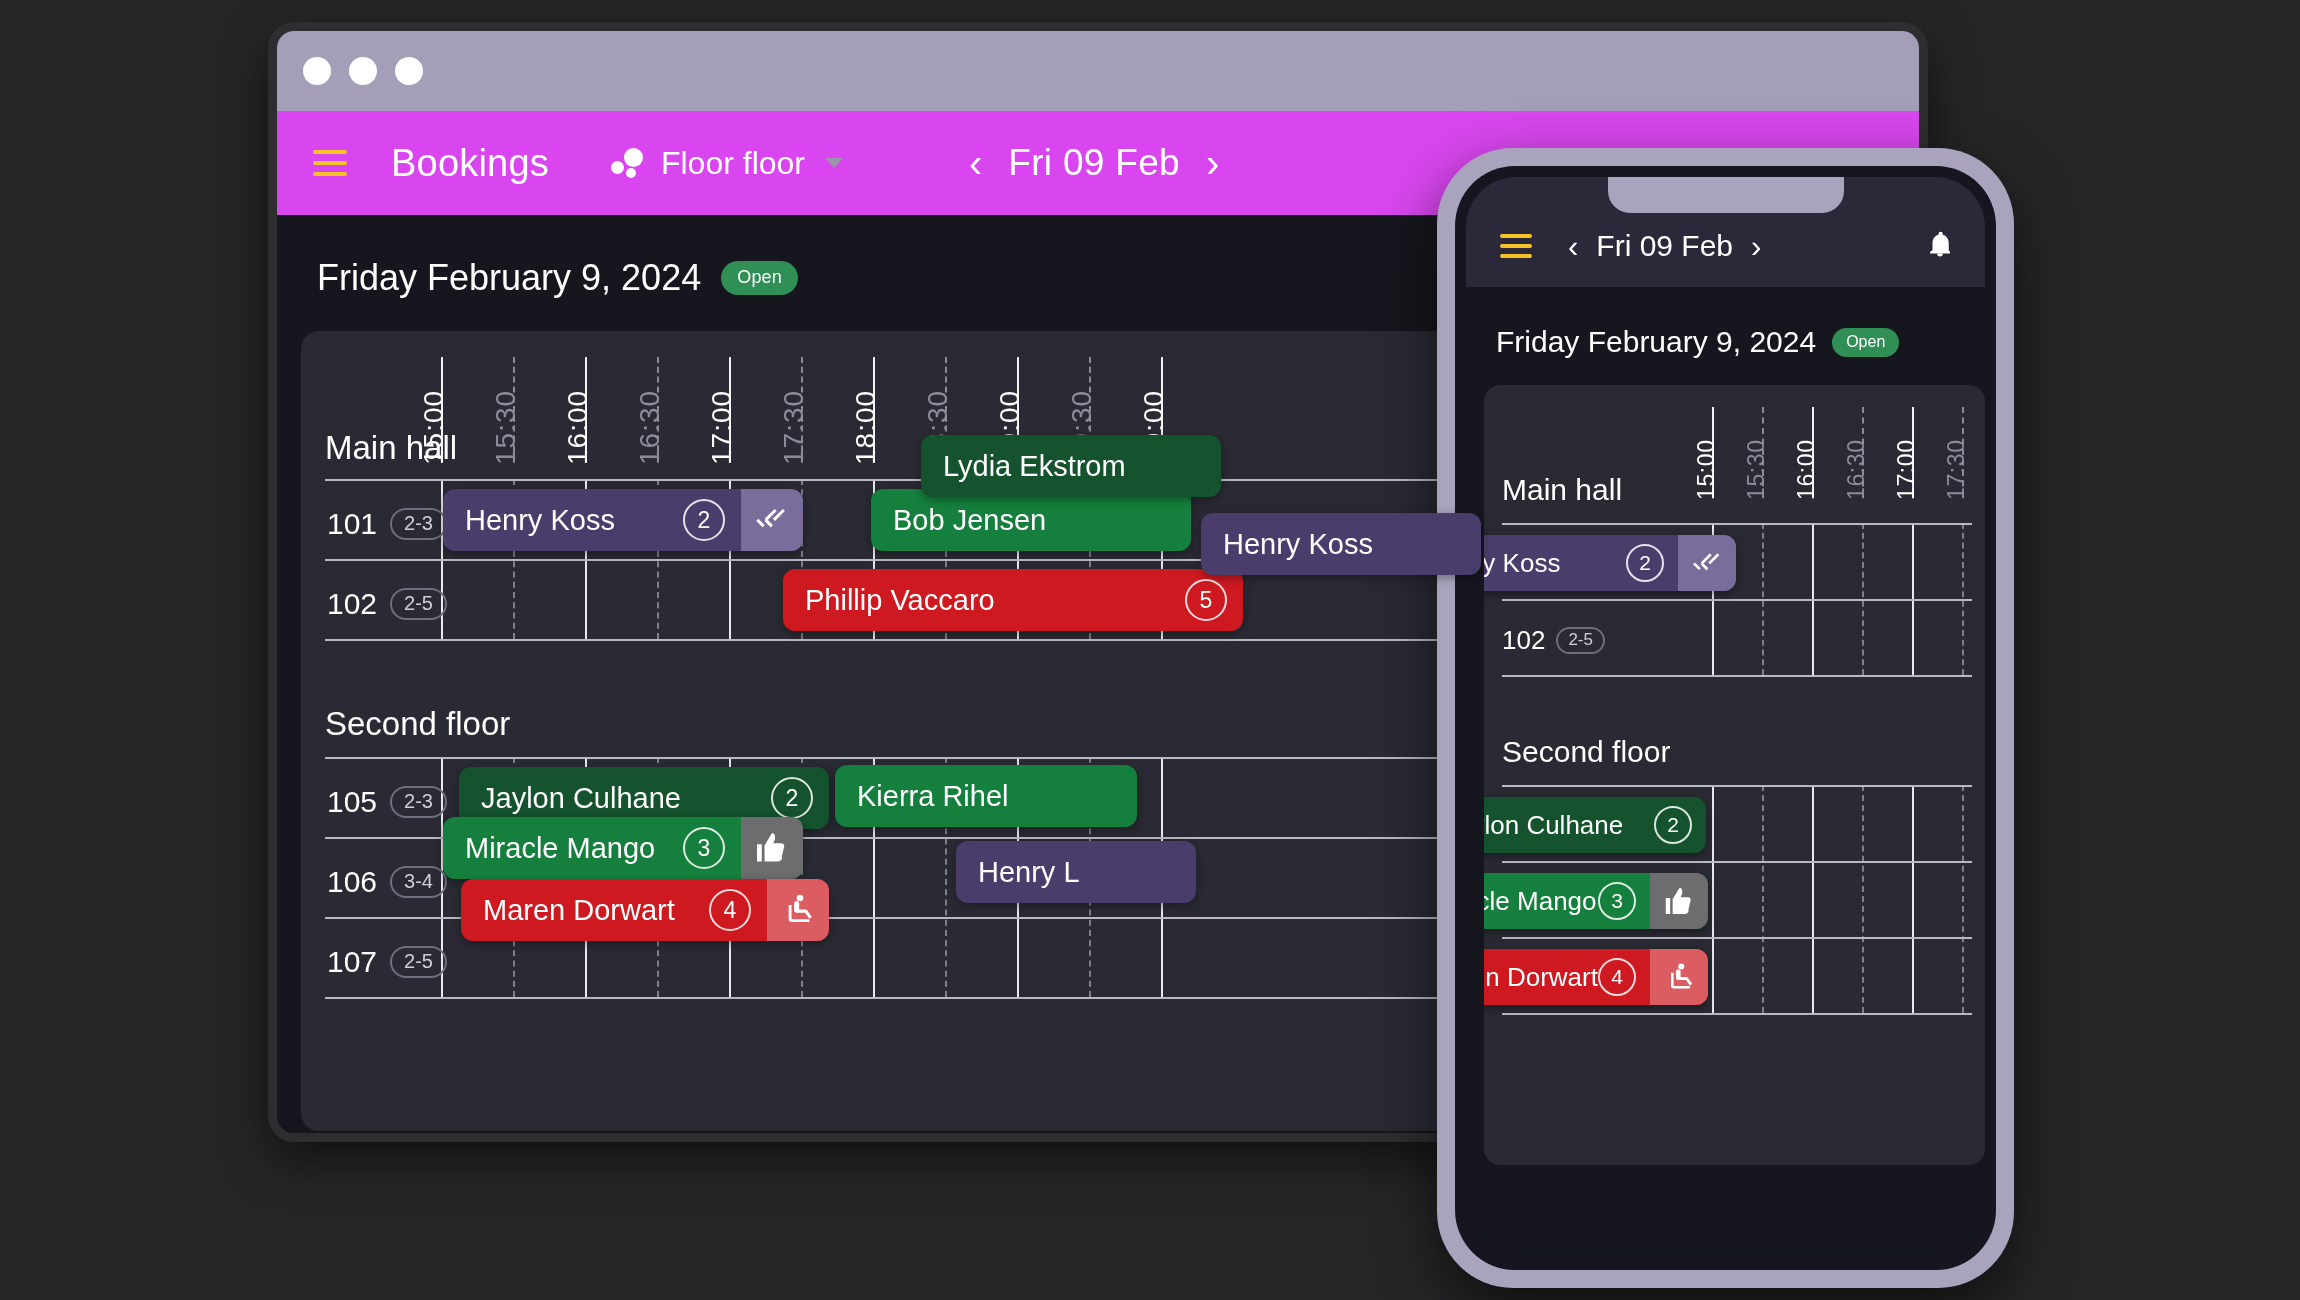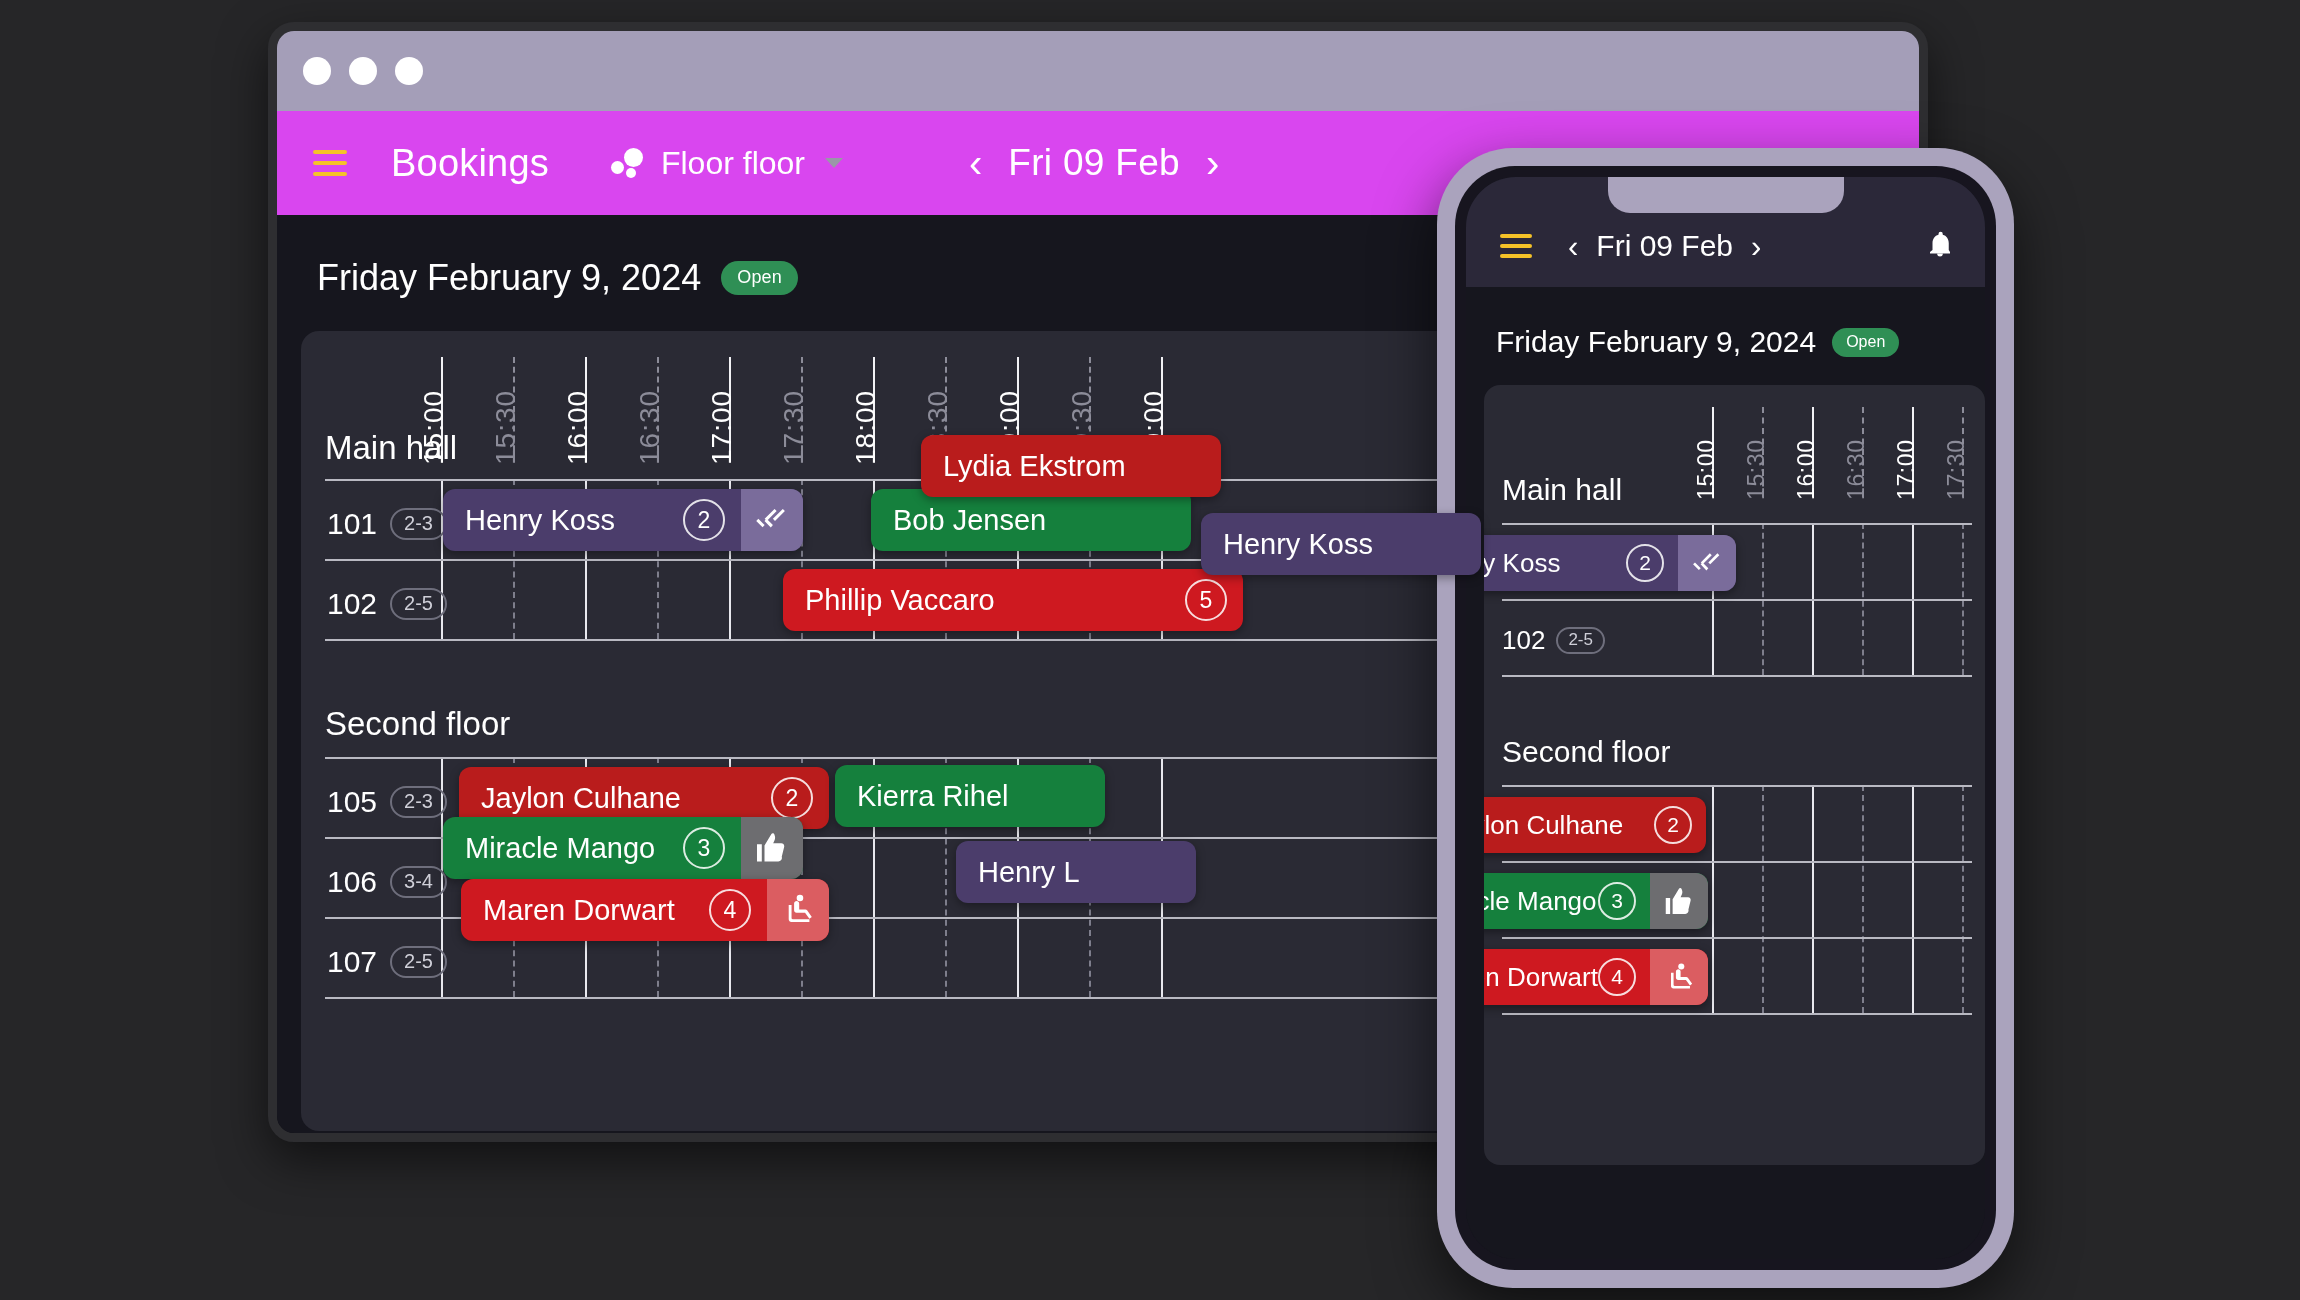--- a/index.html
+++ b/index.html
@@ -116,21 +116,21 @@
     display:flex; align-items:center; justify-content:center;
     margin-right: 16px; flex: none;
   }
   .bar .act {
     width: 62px; height:100%; display:flex; align-items:center; justify-content:center;
     flex:none;
   }
   .bar .act svg { width: 36px; height: 36px; fill:#ffffff; }
 
   .b-purple { background:#4b3d6b; } .b-purple .act { background:#7a6c9b; }
-  .b-blue   { background:#b91c1c; }
+  .b-blue   { background:#14532d; }
   .b-gray   { background:#15803d; } .b-gray  .act { background:#6d6d70; }
   .b-red    { background:#ce1920; } .b-red   .act { background:#db5d61; }
   .b-purple2{ background:#4b3d6b; }
 
   
   .phone {
     position: absolute;
     left: 1437px; top: 148px;
     width: 577px; height: 1140px;
     background: #aaa3bd;
@@ -387,21 +387,21 @@
         <div class="bar b-red" style="left:482px; top:238px; width:460px;">
           <span class="nm">Phillip Vaccaro</span>
           <span class="pax">5</span>
         </div>
 
         <div class="bar b-blue" style="left:158px; top:436px; width:370px;">
           <span class="nm">Jaylon Culhane</span>
           <span class="pax">2</span>
         </div>
 
-        <div class="bar b-gray" style="left:534px; top:434px; width:270px;">
+        <div class="bar b-gray" style="left:534px; top:434px; width:302px;">
           <span class="nm">Kierra Rihel</span>
         </div>
 
         <div class="bar b-gray" style="left:142px; top:486px; width:360px;">
           <span class="nm">Miracle Mango</span>
           <span class="pax">3</span>
           <span class="act">
             <svg viewBox="0 0 24 24">
                 <path d="M2 9.5h3.2V21H2zM7 10.3l4.6-7.6c.5-.8 1.7-.6 2 .3l.3 1c.3 1 .2 2-.2 2.9l-.9 2h5.4c1.3 0 2.2 1.2 1.9 2.4l-1.6 6.6A2.4 2.4 0 0 1 16.2 21H7z"></path>
               </svg>

